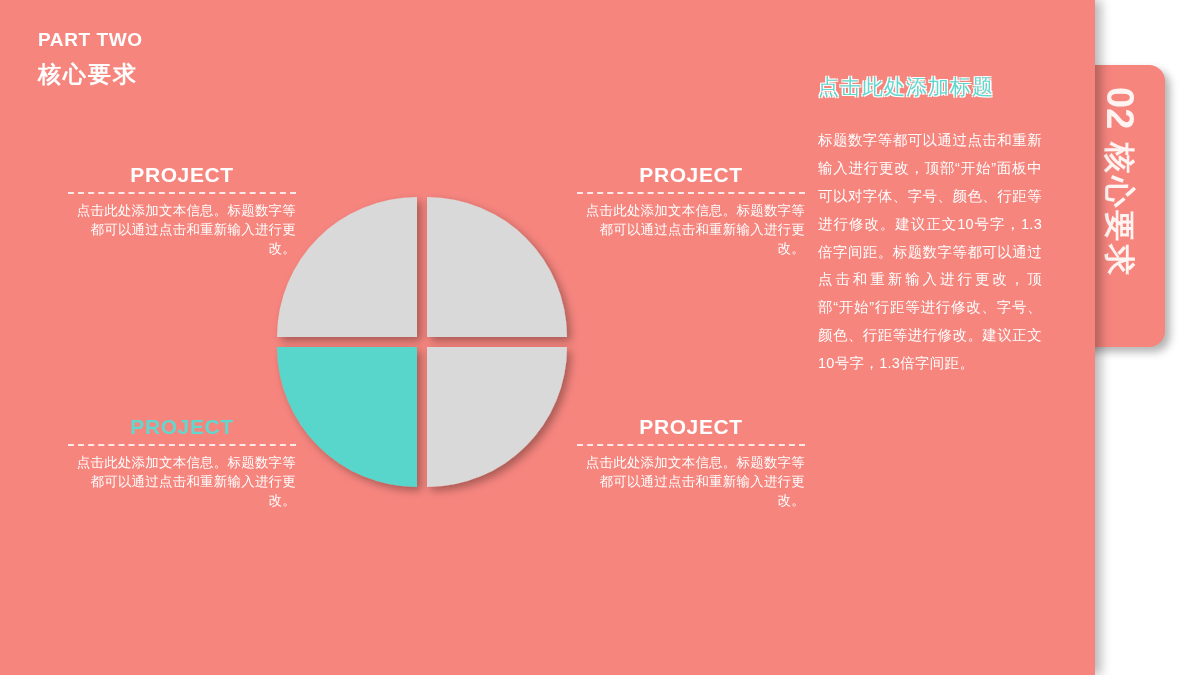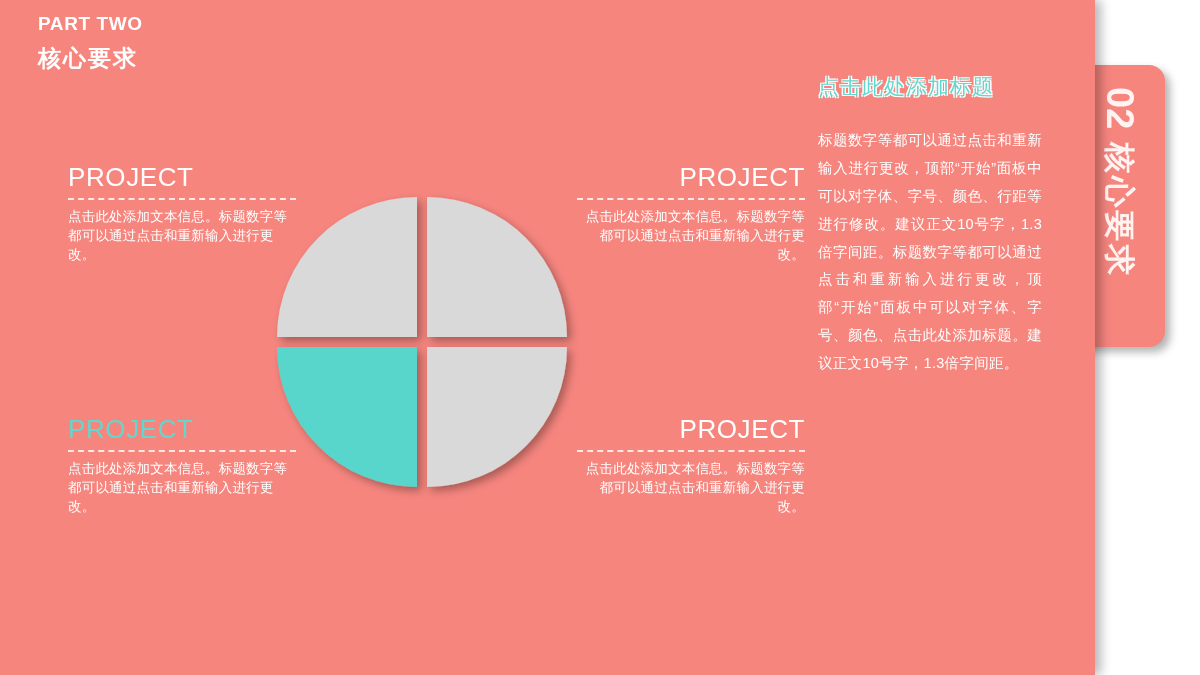--- a/index.html
+++ b/index.html
@@ -70,21 +70,21 @@
     font-weight: bold;
     letter-spacing: 3px;
     margin-left: 13px;
     line-height: 1;
   }
 
   
   .header {
     position: absolute;
     left: 38px;
-    top: 12px;
+    top: 28px;
     z-index: 5;
   }
   .header-eyebrow {
     color: #ffffff;
     font-size: 19px;
     font-weight: bold;
     letter-spacing: 0.6px;
     line-height: 1.25;
   }
   .header-title {
@@ -96,40 +96,42 @@
     line-height: 1.2;
   }
 
   
   .quad {
     position: absolute;
     width: 228px;
     z-index: 6;
   }
   .quad-title {
-    font-size: 26px;
-    font-weight: normal;
+    font-size: 21px;
+    font-weight: bold;
     letter-spacing: 0.6px;
     line-height: 1.1;
     color: #FFFFFF;
+    text-align: center;
   }
   .quad-title.teal {
     color: #62D7CD;
   }
   .quad-rule {
     margin-top: 6px;
     border-top: 2px dashed rgba(255,255,255,0.82);
     height: 0;
   }
   .quad-body {
     margin-top: 7px;
     color: #FFFFFF;
     font-size: 13.5px;
     line-height: 1.42;
     letter-spacing: 0.2px;
+    text-align: right;
   }
   .q-tl { left: 68px;  top: 163px; text-align: left; }
   .q-bl { left: 68px;  top: 415px; text-align: left; }
   .q-tr { left: 577px; top: 163px; text-align: right; }
   .q-br { left: 577px; top: 415px; text-align: right; }
 
   
   .pie {
     position: absolute;
     left: 277px;
@@ -225,16 +227,16 @@
   </div>
 
   <div class="quad q-br">
     <div class="quad-title">PROJECT</div>
     <div class="quad-rule"></div>
     <div class="quad-body">点击此处添加文本信息。标题数字等都可以通过点击和重新输入进行更改。</div>
   </div>
 
   <div class="right-col">
     <div class="right-title">点击此处添加标题</div>
-    <div class="right-body">标题数字等都可以通过点击和重新输入进行更改，顶部“开始”面板中可以对字体、字号、颜色、行距等进行修改。建议正文10号字，1.3倍字间距。标题数字等都可以通过点击和重新输入进行更改，顶部“开始”面板中可以对字体、字号、颜色、点击此处添加标题。建议正文10号字，1.3倍字间距。</div>
+    <div class="right-body">标题数字等都可以通过点击和重新输入进行更改，顶部“开始”面板中可以对字体、字号、颜色、行距等进行修改。建议正文10号字，1.3倍字间距。标题数字等都可以通过点击和重新输入进行更改，顶部“开始”行距等进行修改、字号、颜色、行距等进行修改。建议正文10号字，1.3倍字间距。</div>
   </div>
 
 </div>
 
 </body></html>

